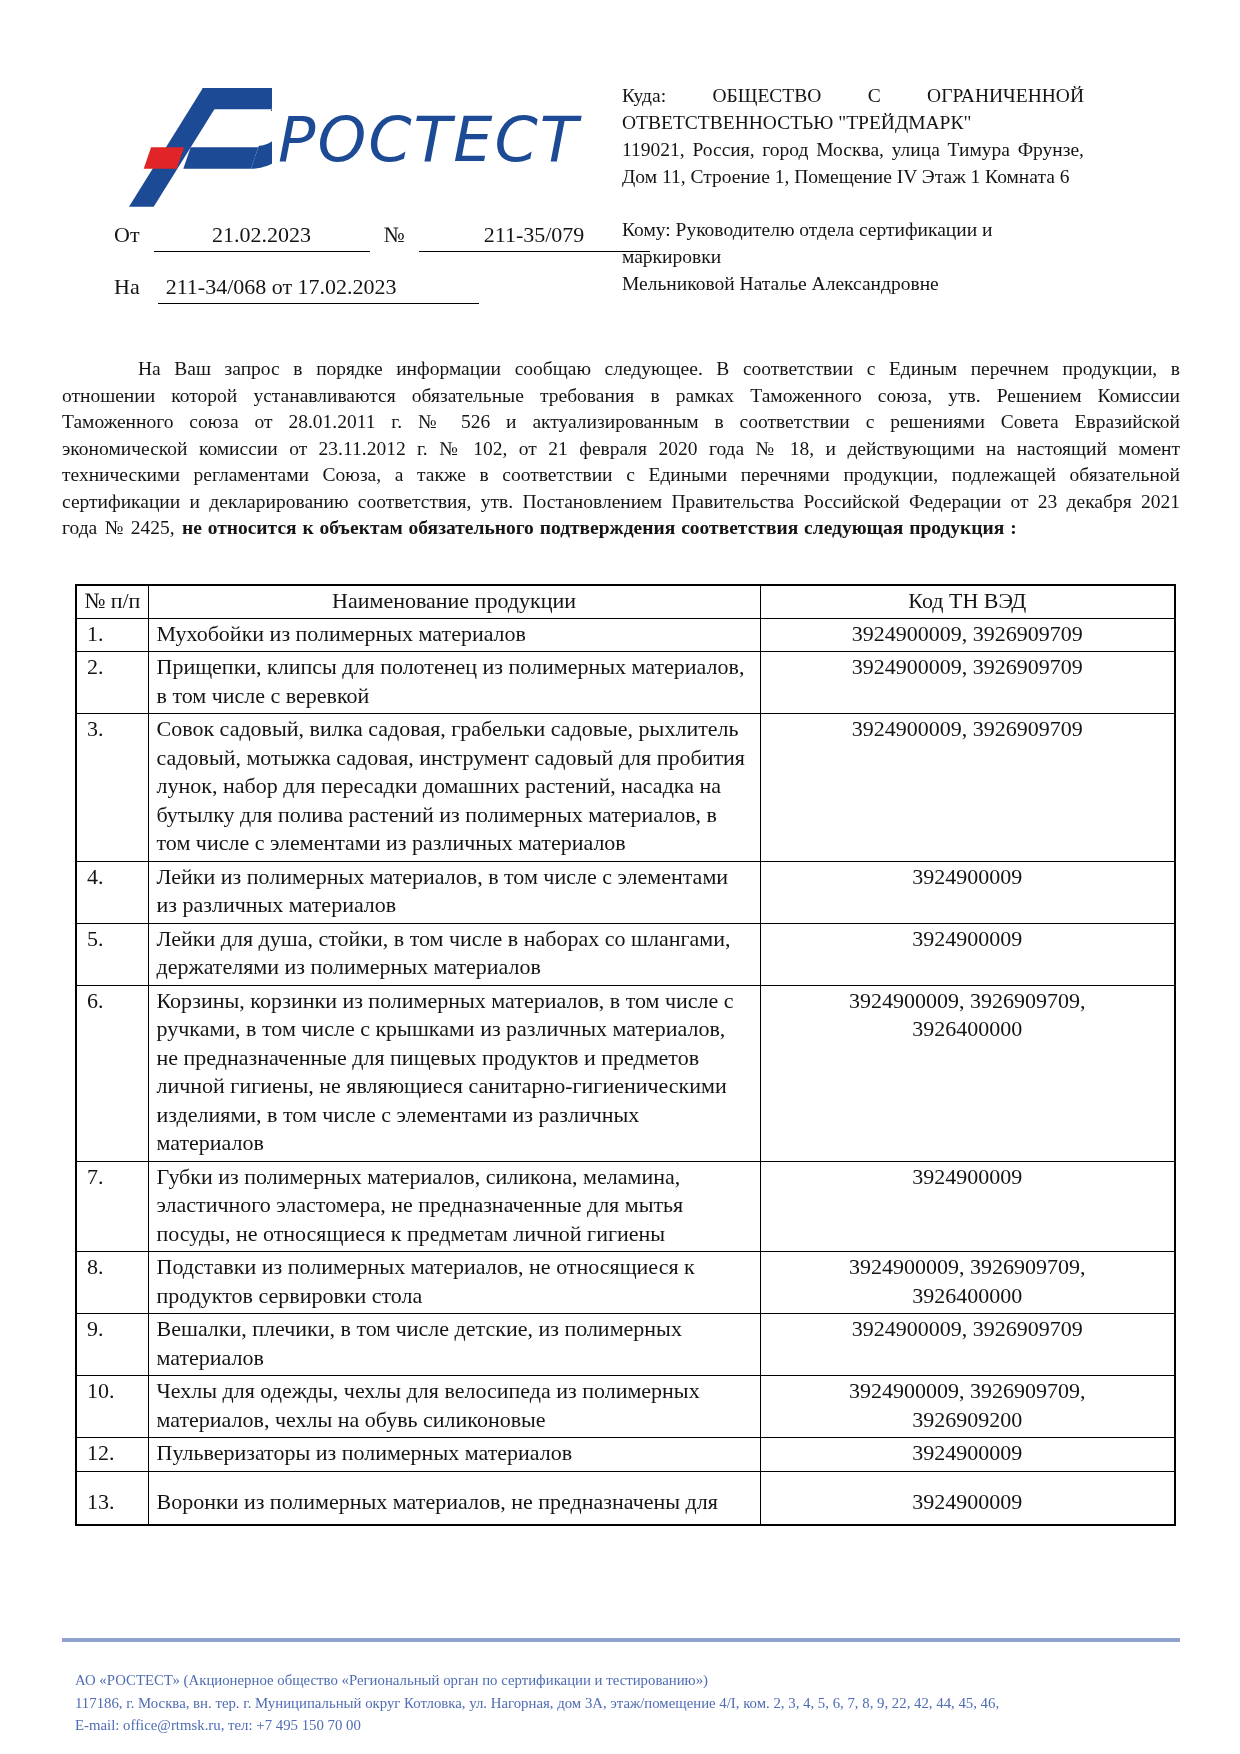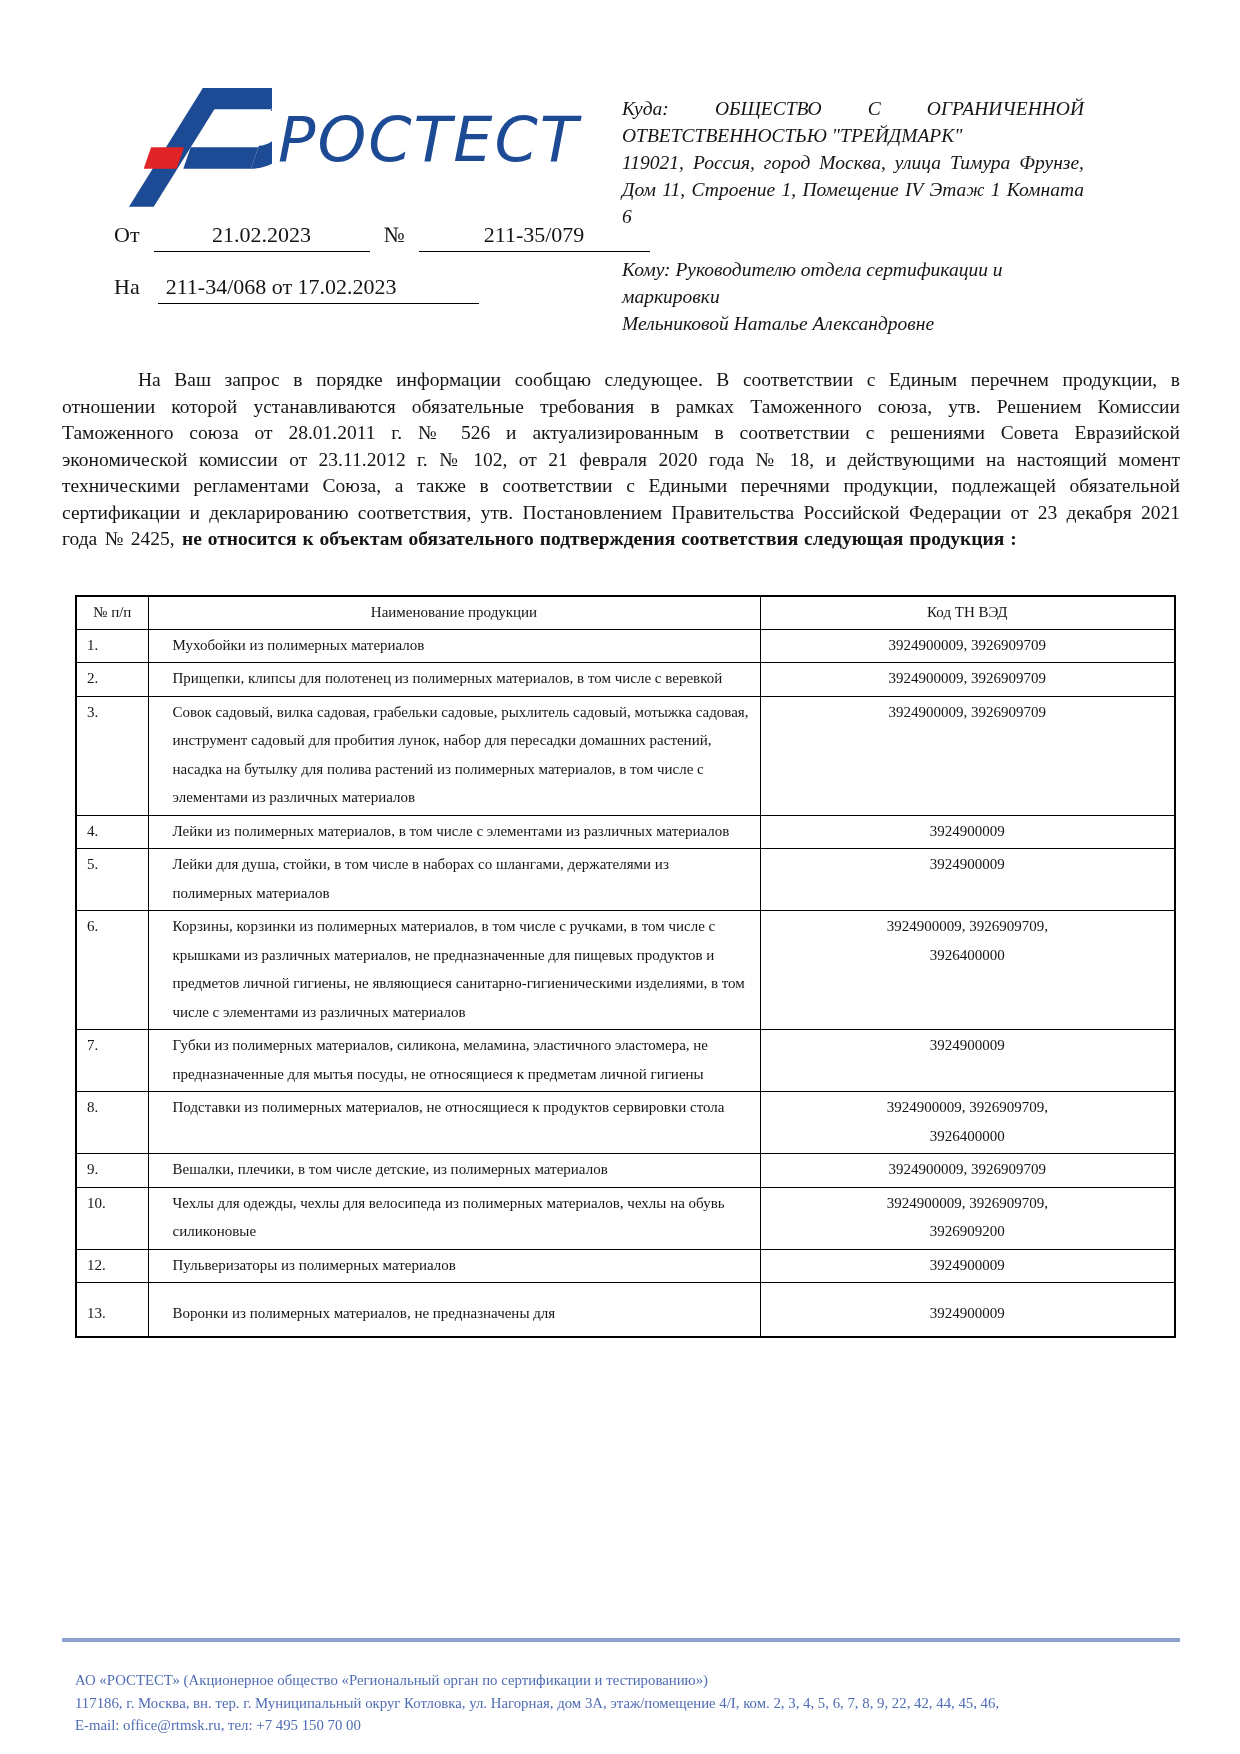--- a/index.html
+++ b/index.html
@@ -34,60 +34,60 @@
     padding:0 8px 3px 8px;
     margin:0 14px;
   }
   .u-date{min-width:200px;}
   .u-num{min-width:215px;}
   .u-ref{min-width:305px;text-align:left;margin-left:18px;}
   
   .header-right{
     flex:1 1 auto;
     max-width:462px;
-    margin-top:17px;
-    font-size:19.5px;line-height:27px;font-style:italic;
+    margin-top:4px;
+    font-size:19.5px;line-height:27px;
   }
   .kuda{ text-align:justify; }
   .komu{margin-top:26px;}
   
   .body-par{
     margin-top:30px;
     font-size:19.5px;
     line-height:26.5px;
     text-align:justify;
     text-indent:76px;
     word-spacing:2.5px;
   }
   .body-par b{word-spacing:1px;}
   
   .doc-table{
     margin:42px 16px 0 13px;
     width:1101px;
     border-collapse:collapse;
     table-layout:fixed;
-    font-size:15px;
+    font-size:22px;
     line-height:28.5px;
   }
   .doc-table th,.doc-table td{
     border:1.4px solid #000;
     padding:1px 8px 3px 8px;
     vertical-align:top;
   }
   .doc-table thead th{
     text-align:center;font-weight:normal;
     height:30px;vertical-align:middle;padding:1px 4px;
   }
   .doc-table{border:2px solid #000;}
   .doc-table tr:last-child td{border-bottom:2.6px solid #000;padding-top:16px;padding-bottom:8px;}
   .col-num{width:72px;}
   .col-name{width:612px;}
   .col-code{width:auto;}
   td.col-num{padding-left:10px;}
-  td.col-name{padding-left:24px;}
+  td.col-name{padding-left:8px;}
   td.col-code{text-align:center;white-space:pre-line;}
   
   .footer-sep{
     position:absolute;left:62px;right:60px;bottom:112px;
     height:4px;background:#8ea3cb;
   }
   .footer{
     position:absolute;left:75px;right:72px;bottom:18px;
     font-size:14.8px;line-height:1.5;
     color:#4f6cb4;

